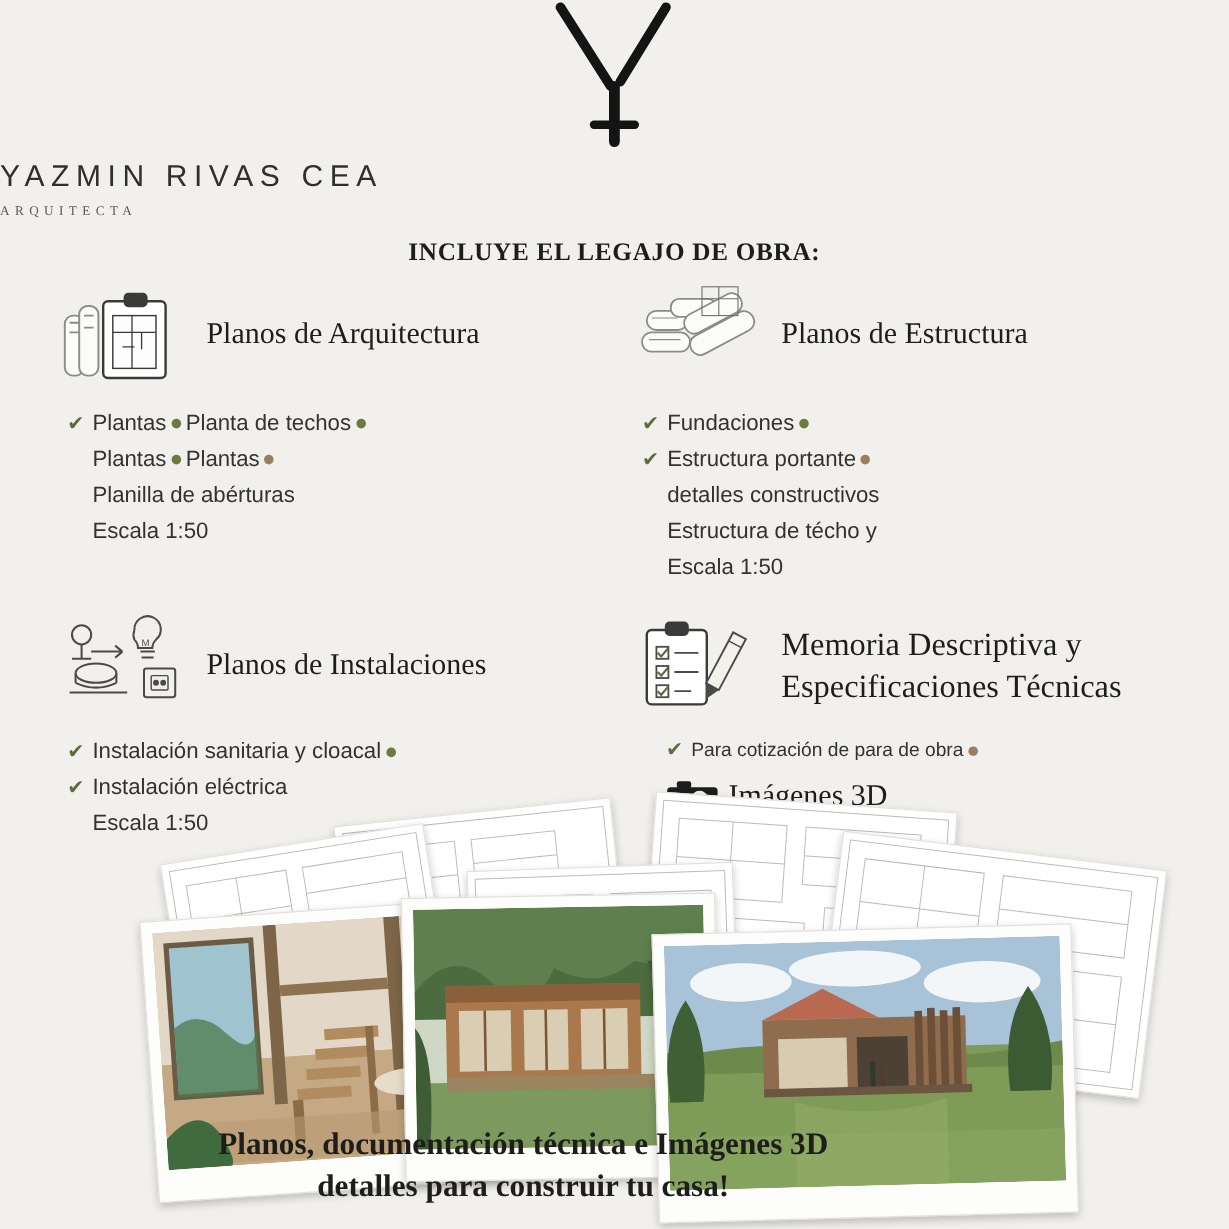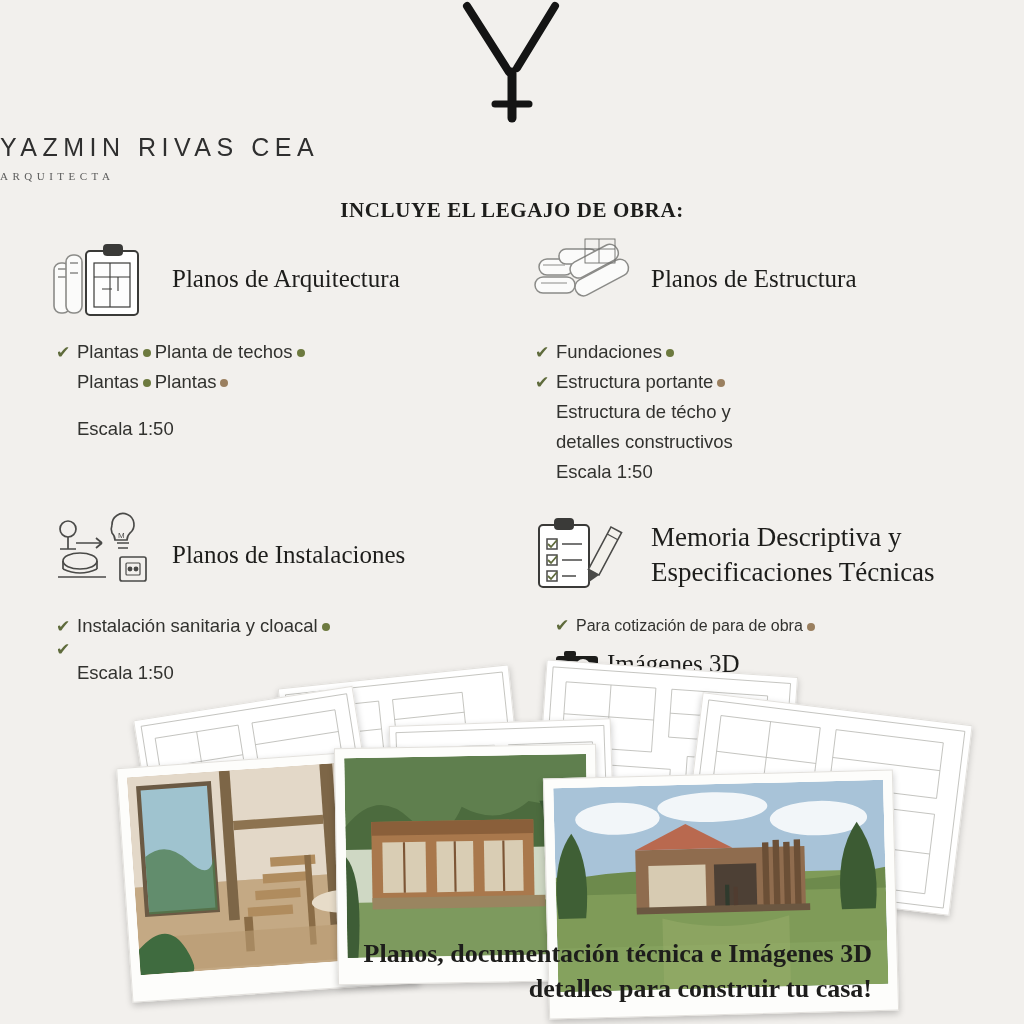--- a/index.html
+++ b/index.html
@@ -163,21 +163,21 @@
     position: relative;
     overflow: hidden;
   }
 
   
   .footer {
     position: absolute;
     left: 0;
     bottom: 18px;
     width: 872px;
-    text-align: right;
+    text-align: center;
     font-size: 26px;
     font-weight: bold;
     line-height: 1.32;
     color: #1d1d1b;
   }
 </style>
 </head>
 <body>
 
 <div class="brand">
@@ -220,20 +220,21 @@
         <div class="item">
           <span class="tick">✔</span>
           <span><span>Plantas</span><span class="dot" style="background:#6d7a3f"></span><span>Planta de techos</span><span class="dot" style="background:#6d7a3f"></span></span>
         </div>
         <div class="item">
           <span class="tick blank">✔</span>
           <span><span>Plantas</span><span class="dot" style="background:#6d7a3f"></span><span>Plantas</span><span class="dot" style="background:#9a7f5f"></span></span>
         </div>
         <div class="item">
           <span class="tick blank">✔</span>
+          <span>Planilla de abérturas</span>
         </div>
         <div class="item">
           <span class="tick blank">✔</span>
           <span>Escala 1:50</span>
         </div>
       </div>
     </div>
 
     <div class="block b-est">
       <div class="block-head">
@@ -261,25 +262,25 @@
         <div class="item">
           <span class="tick">✔</span>
           <span><span>Fundaciones</span><span class="dot" style="background:#6d7a3f"></span></span>
         </div>
         <div class="item">
           <span class="tick">✔</span>
           <span><span>Estructura portante</span><span class="dot" style="background:#9a7f5f"></span></span>
         </div>
         <div class="item">
           <span class="tick blank">✔</span>
+          <span>detalles constructivos</span>
+        </div>
+        <div class="item">
+          <span class="tick blank">✔</span>
           <span>Estructura de técho y</span>
-        </div>
-        <div class="item">
-          <span class="tick blank">✔</span>
-          <span>detalles constructivos</span>
         </div>
         <div class="item">
           <span class="tick blank">✔</span>
           <span>Escala 1:50</span>
         </div>
       </div>
     </div>
   </div>
 
   <div class="row" style="margin-top:22px">
@@ -308,20 +309,21 @@
         </div>
         <div class="block-title">Planos de Instalaciones</div>
       </div>
       <div class="items">
         <div class="item">
           <span class="tick">✔</span>
           <span><span>Instalación sanitaria y cloacal</span><span class="dot" style="background:#6d7a3f"></span></span>
         </div>
         <div class="item">
           <span class="tick">✔</span>
+          <span>Instalación eléctrica</span>
         </div>
         <div class="item">
           <span class="tick blank">✔</span>
           <span>Escala 1:50</span>
         </div>
       </div>
     </div>
 
     <div class="block b-memoria">
       <div class="block-head">

